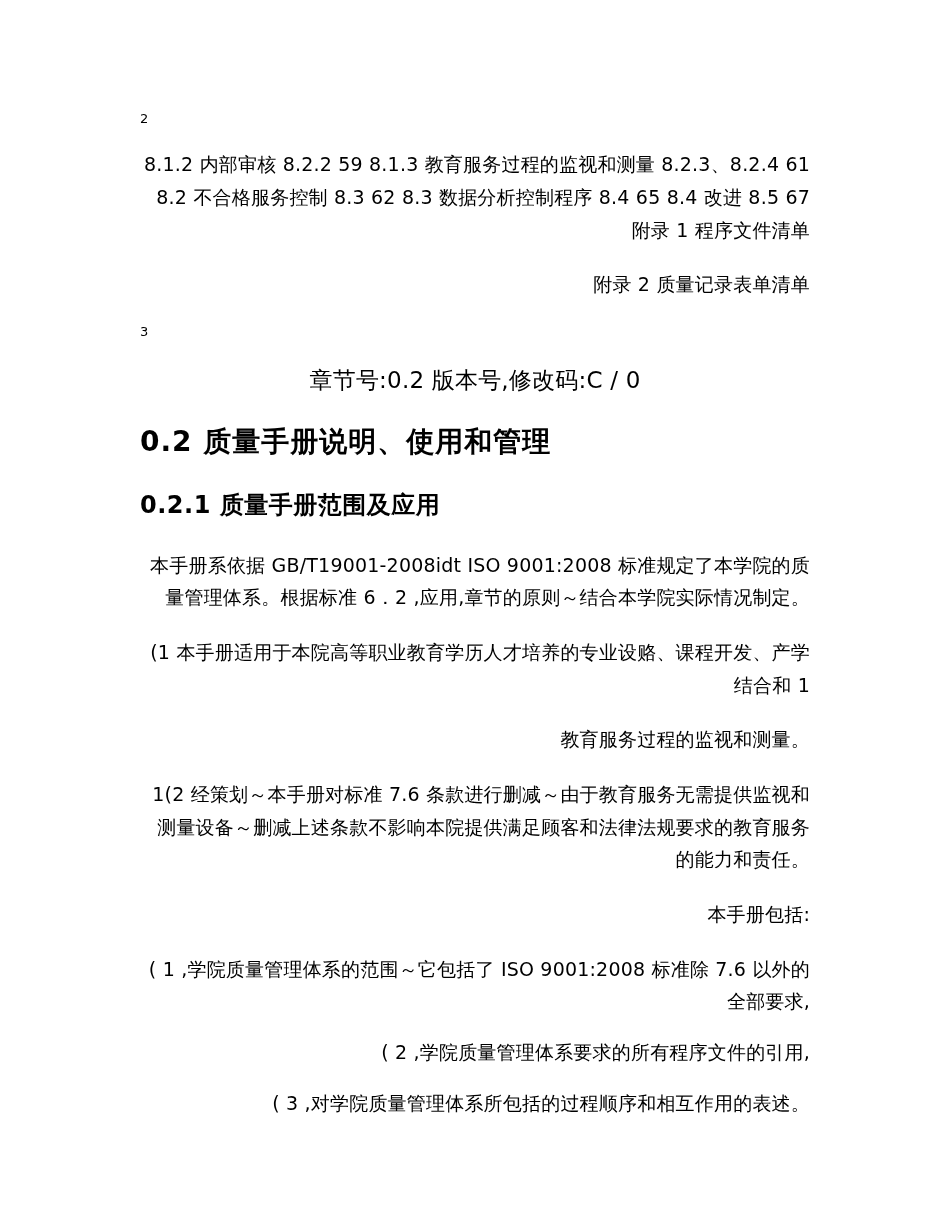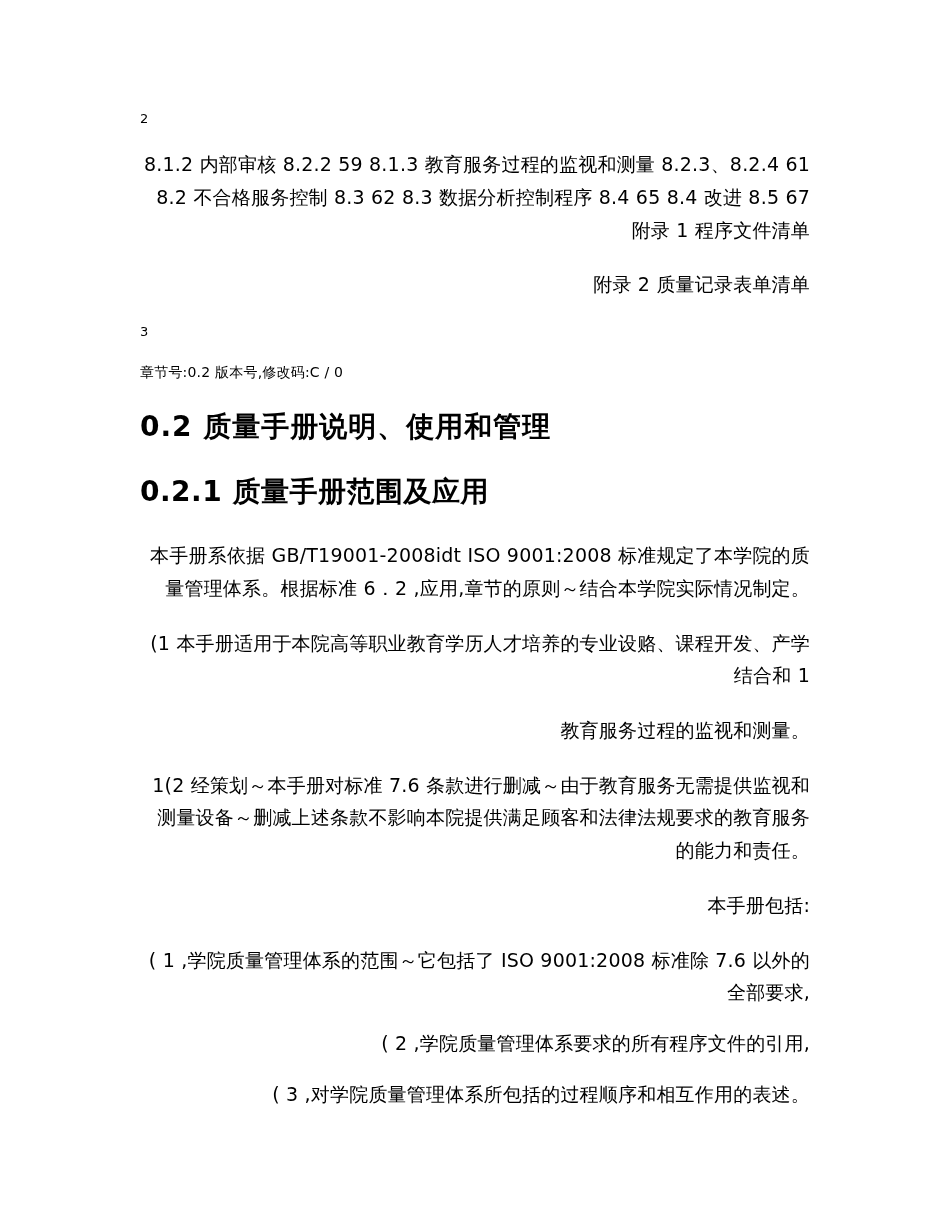--- a/index.html
+++ b/index.html
@@ -34,34 +34,35 @@
     line-height: 1.72;
     letter-spacing: 0.2px;
     margin: 0 0 22px 0;
     text-align: right;
     word-break: break-word;
   }
   .para-tight {
     margin-bottom: 18px;
   }
   .heading-small {
-    font-size: 14px;
+    font-size: 23px;
     line-height: 1.7;
     letter-spacing: 0.2px;
     margin: 0 0 18px 0;
+    text-align: center;
   }
   .heading-1 {
     font-size: 28px;
     font-weight: bold;
     line-height: 1.45;
     letter-spacing: 1px;
     margin: 22px 0 24px 0;
   }
   .heading-2 {
-    font-size: 28px;
+    font-size: 24px;
     font-weight: bold;
     line-height: 1.5;
     letter-spacing: 0.5px;
     margin: 0 0 26px 0;
   }
 </style>
 </head>
 <body>
 
 <div class="page">

